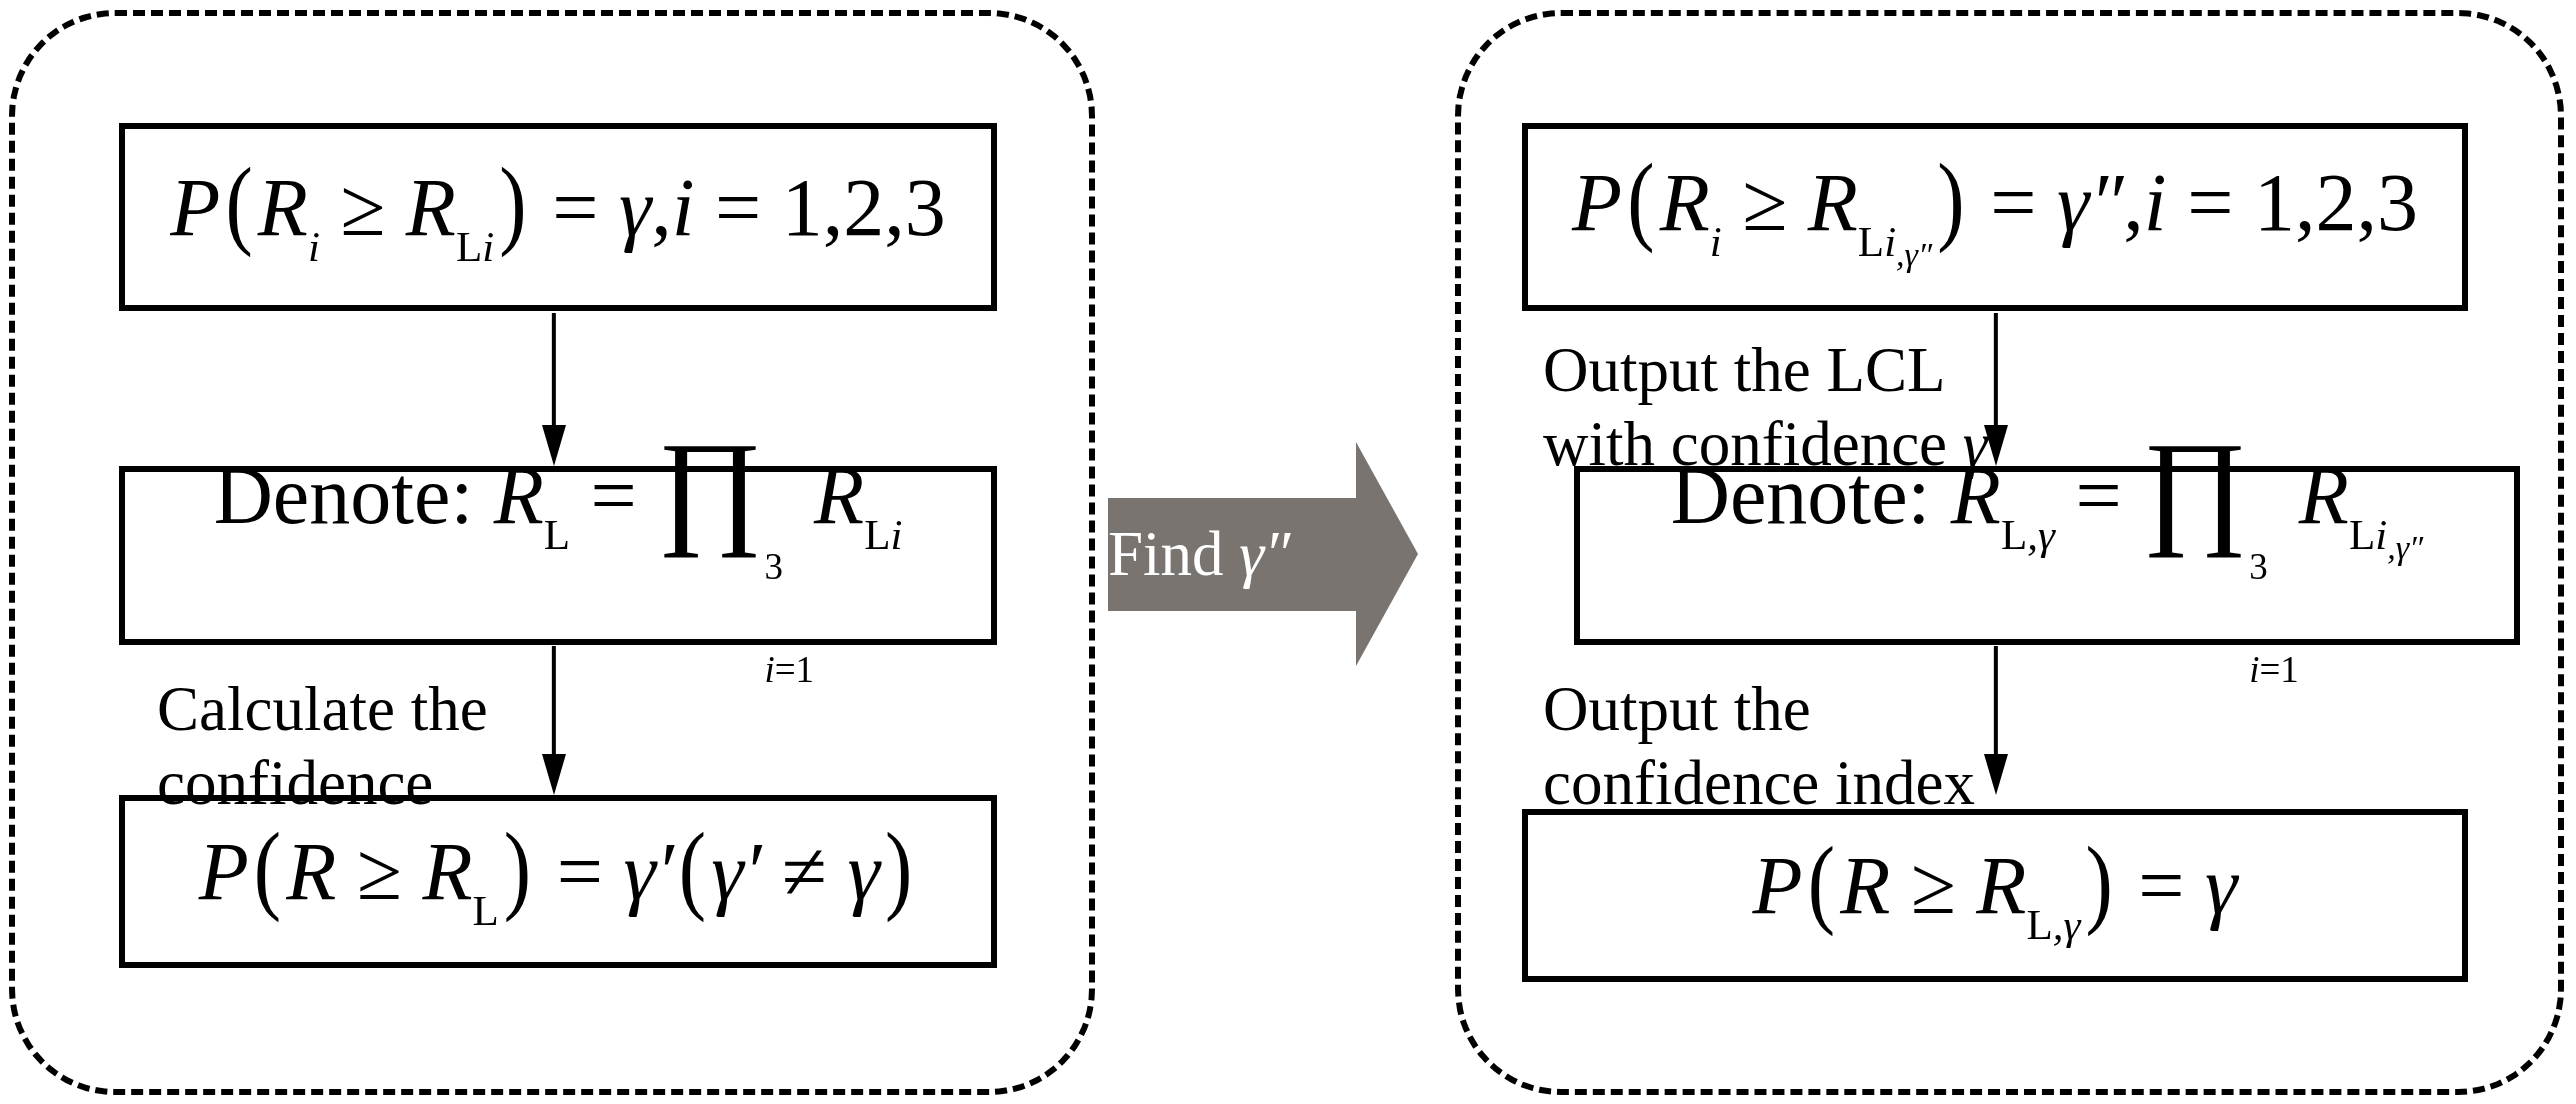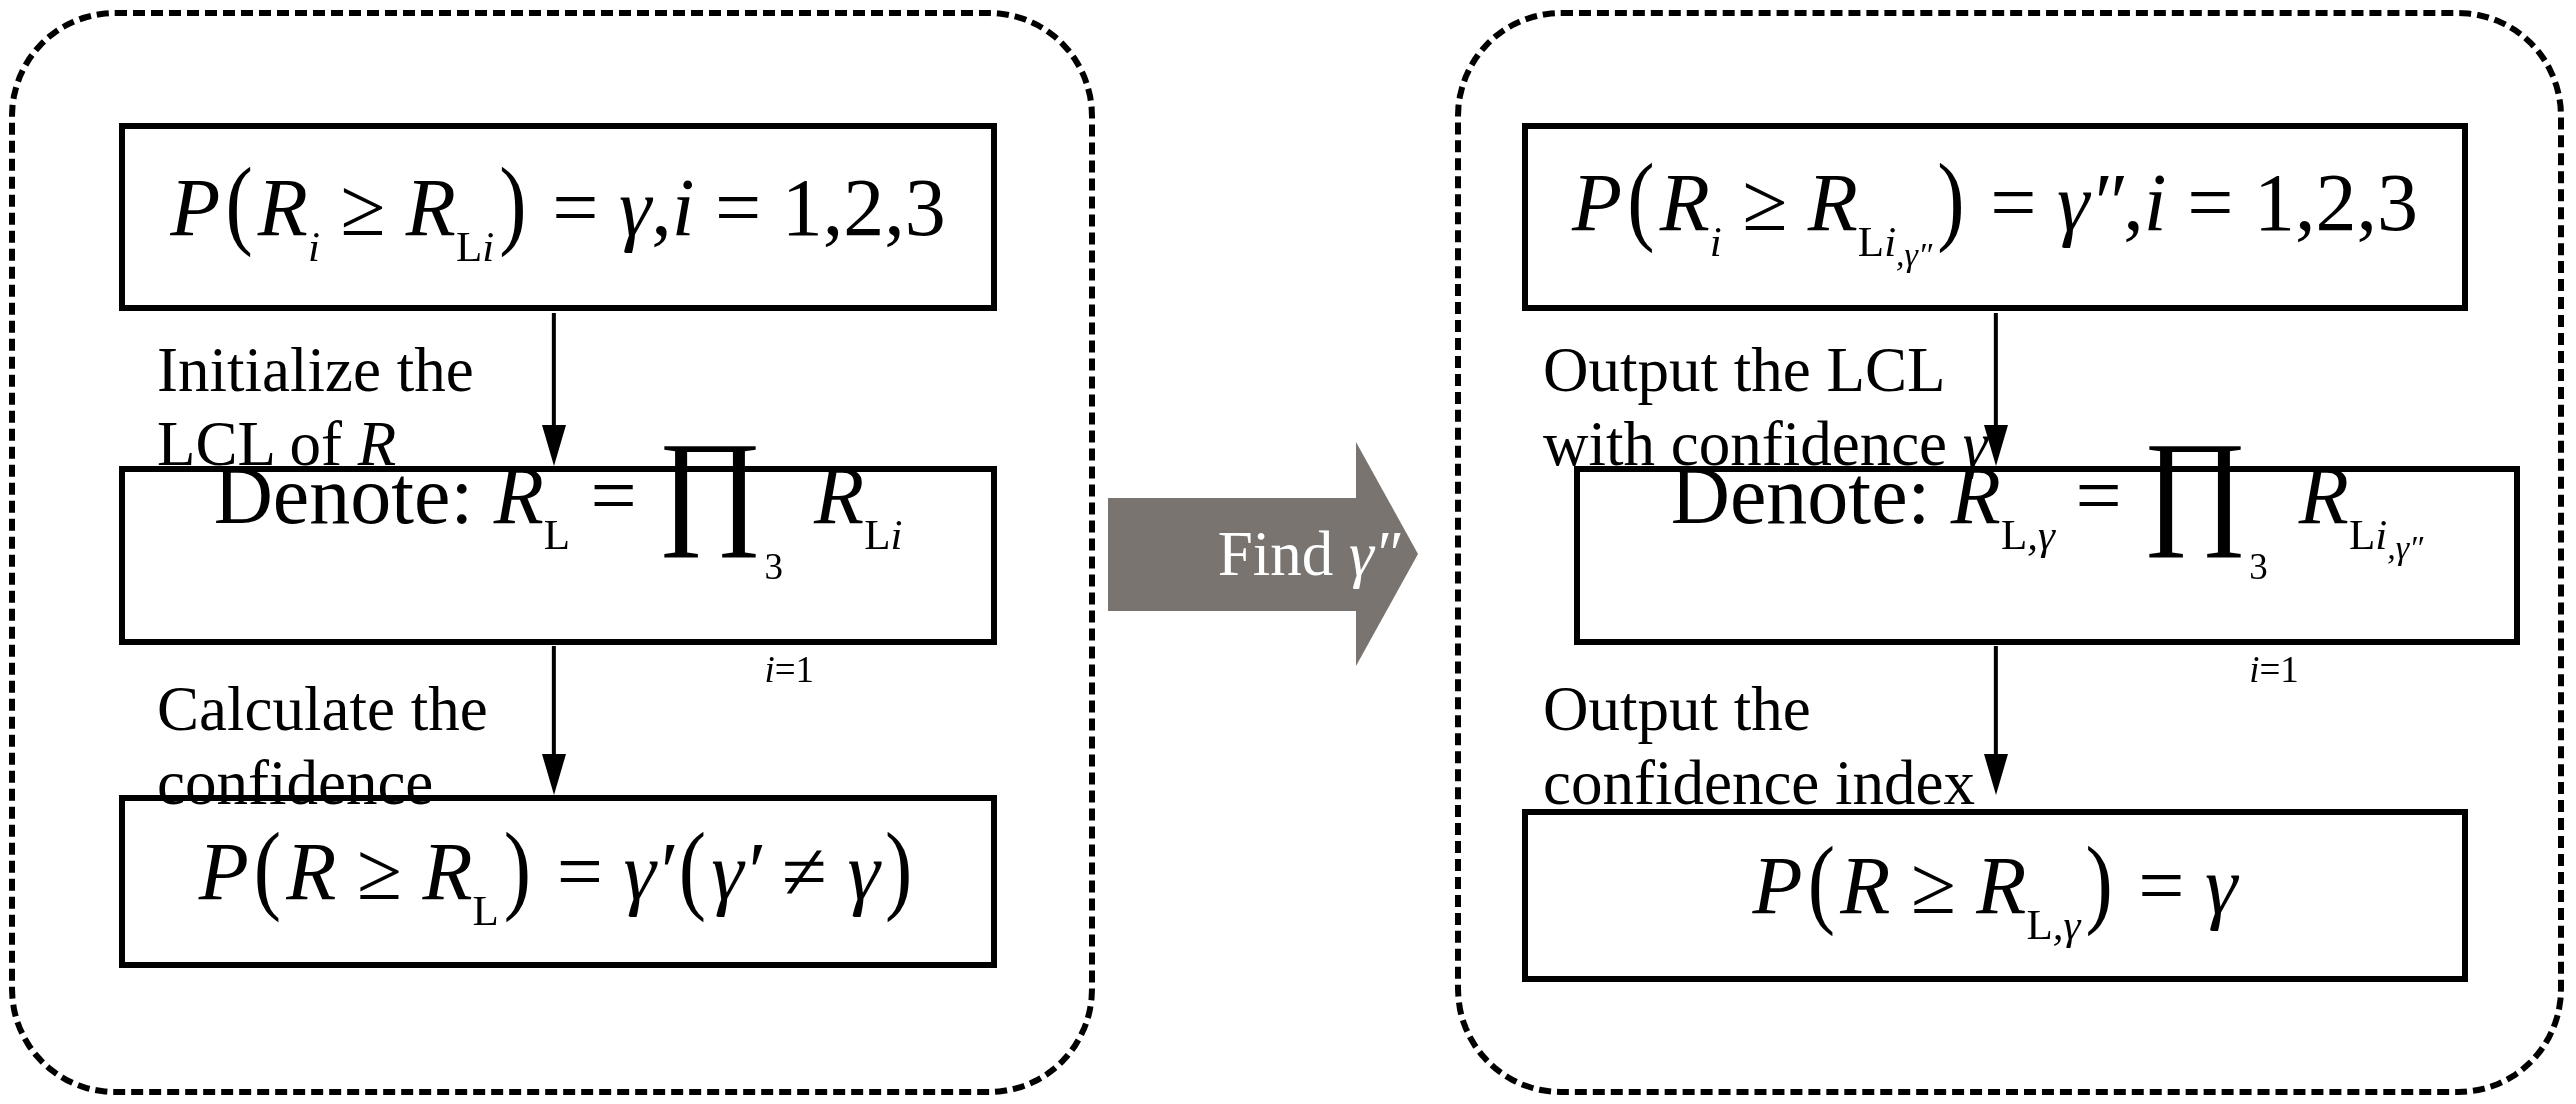--- a/index.html
+++ b/index.html
@@ -34,21 +34,21 @@
     border-left:12.8px solid transparent;border-right:12.8px solid transparent;border-top:41px solid #000;
   }
   .connector{position:absolute;left:1108px;top:442px;width:310px;height:225px;}
   .connector-body{position:absolute;left:0;top:56px;width:248px;height:113px;}
   .connector-head{
     position:absolute;left:248px;top:0;width:0;height:0;
     border-top:112px solid transparent;border-bottom:112px solid transparent;border-left:62px solid #7a7470;
   }
   .connector-label{
     position:absolute;left:0;top:56px;width:292px;height:113px;
-    display:flex;align-items:center;justify-content:flex-end;
+    display:flex;align-items:center;justify-content:flex-start;
     font-size:63px;line-height:1;white-space:nowrap;
   }
 </style>
 </head>
 <body>
 
 <div class="canvas">
 
   <div class="panel" style="left:8.5px;top:10.2px;width:1074px;height:1073px"></div>
   <div class="panel" style="left:1455px;top:10.2px;width:1097px;height:1073px"></div>
@@ -72,24 +72,20 @@
   <div class="fbox" style="left:1574px;top:466px;width:934px;height:167px">
     <span class="frm"><span class="tk-r">Denote: </span><span class="tk-v">R</span><span class="tk-s">L</span><span class="tk-si">,γ</span><span class="tk-r"> = </span><span class="tk-prod">∏</span><span class="tk-lim">
           <span class="lim-sup"><span class="tk-r">3</span></span>
           <span class="lim-sub"><span class="tk-v">i</span><span class="tk-r">=1</span></span>
         </span><span class="tk-v">R</span><span class="tk-s">L</span><span class="tk-si">i</span><span class="tk-ss">,γ″</span></span>
   </div>
   <div class="fbox" style="left:1522px;top:809px;width:934px;height:161px">
     <span class="frm"><span class="tk-v">P</span><span class="tk-b">(</span><span class="tk-v">R</span><span class="tk-r"> ≥ </span><span class="tk-v">R</span><span class="tk-s">L</span><span class="tk-si">,γ</span><span class="tk-b">)</span><span class="tk-r"> = </span><span class="tk-v">γ</span></span>
   </div>
 
-  <div class="steplabel" style="left:157px;top:333px">
-      <span class="lbl-line"><span class="tk-r">Initialize the</span></span>
-      <span class="lbl-line"><span class="tk-r">LCL of </span><span class="tk-v">R</span></span>
-    </div>
   <div class="steplabel" style="left:157px;top:672px">
       <span class="lbl-line"><span class="tk-r">Calculate the</span></span>
       <span class="lbl-line"><span class="tk-r">confidence</span></span>
     </div>
   <div class="steplabel" style="left:1543px;top:333px">
       <span class="lbl-line"><span class="tk-r">Output the LCL</span></span>
       <span class="lbl-line"><span class="tk-r">with confidence </span><span class="tk-v">γ</span></span>
     </div>
   <div class="steplabel" style="left:1543px;top:672px">
       <span class="lbl-line"><span class="tk-r">Output the</span></span>

